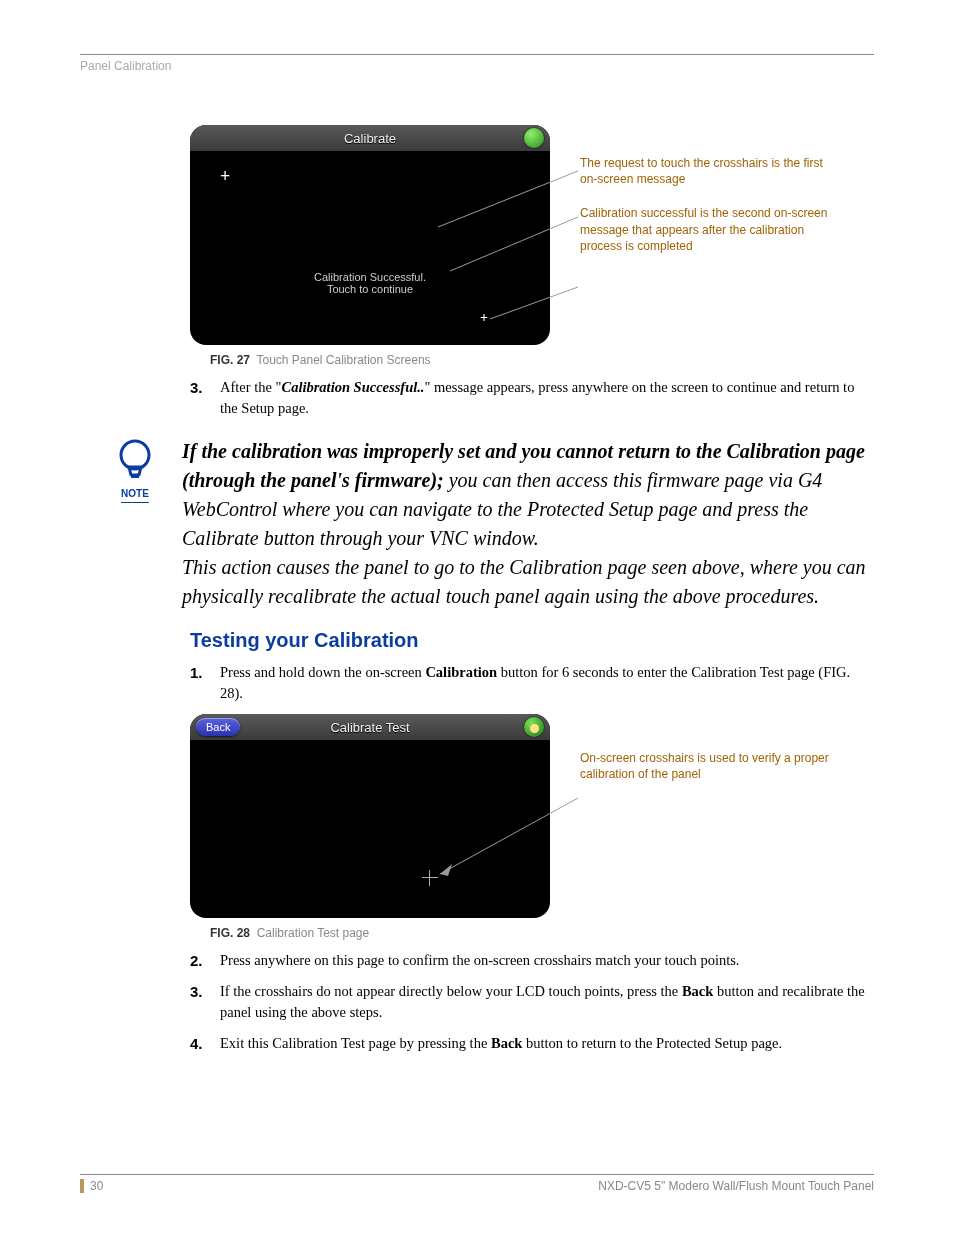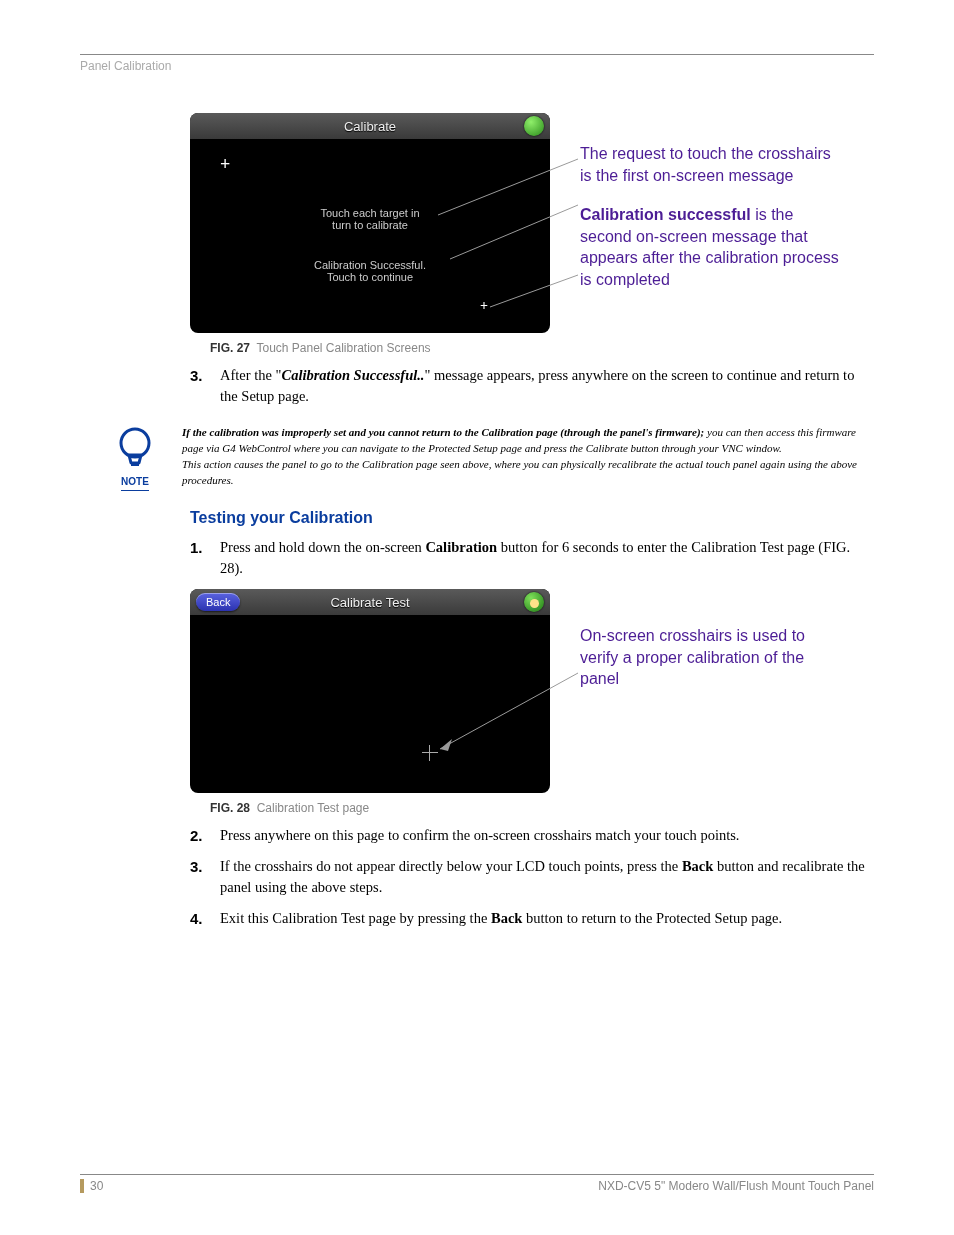--- a/index.html
+++ b/index.html
@@ -17,37 +17,37 @@
     height: 100%;
   }
   .top-rule {
     border-top: 1px solid #888;
     margin-bottom: 4px;
   }
   .header-label {
     font-family: Arial, Helvetica, sans-serif;
     font-size: 12px;
     color: #aaa;
-    margin-bottom: 40px;
+    margin-bottom: 52px;
   }
   .content {
     margin-left: 110px;
     width: 680px;
     position: relative;
   }
   .fig-row {
     display: flex;
     align-items: flex-start;
     gap: 30px;
     position: relative;
   }
   .screen {
     background: #000;
     width: 360px;
-    border-radius: 8px;
+    border-radius: 16px;
     position: relative;
     overflow: hidden;
   }
   .titlebar {
     height: 26px;
     background: linear-gradient(#5a5a5a, #3a3a3a);
     display: flex;
     align-items: center;
     justify-content: center;
     position: relative;
@@ -106,27 +106,27 @@
     position: absolute;
     color: #ccc;
     font-family: Arial, sans-serif;
     font-size: 11px;
     text-align: center;
     width: 200px;
     left: 80px;
   }
   .callouts {
     font-family: Arial, Helvetica, sans-serif;
-    font-size: 16px;
-    color: #4c1d95;
+    font-size: 12px;
+    color: #a16207;
     line-height: 1.35;
     width: 260px;
   }
   .callouts p { margin-bottom: 18px; }
-  .callouts strong { font-weight: bold; }
+  .callouts strong { font-weight: normal; }
   .fig-caption {
     font-family: Arial, Helvetica, sans-serif;
     font-size: 12px;
     color: #888;
     margin: 8px 0 10px 0;
   }
   .fig-caption b { color: #333; padding-left: 20px; }
   ol.steps {
     list-style: none;
     counter-reset: step 2;
@@ -166,29 +166,29 @@
     font-size: 10px;
     font-weight: bold;
     color: #0a3d9e;
     border-bottom: 1.5px solid #0a3d9e;
     display: inline-block;
     margin-top: 2px;
     padding-bottom: 3px;
   }
   .note-text {
     font-style: italic;
-    font-size: 11px;
+    font-size: 20px;
     line-height: 1.45;
     font-family: Georgia, serif;
   }
   .note-text .nb { font-weight: bold; }
   .section-heading {
     font-family: Arial, Helvetica, sans-serif;
     color: #0a3d9e;
-    font-size: 16px;
+    font-size: 20px;
     font-weight: bold;
     margin: 10px 0 10px 0;
   }
   .footer {
     position: absolute;
     bottom: 42px;
     left: 80px;
     right: 80px;
   }
   .footer-rule { border-top: 1px solid #888; margin-bottom: 4px; }
@@ -228,24 +228,20 @@
   <div class="content">
 
     <div class="fig-row" style="position:relative;">
       <div class="screen screen1">
         <div class="titlebar">
           <span class="titlebar-text">Calibrate</span>
           <span class="titlebar-icon"></span>
         </div>
         <div class="screen-body">
           <span class="cross" style="left:30px; top:16px;">+</span>
-          <div class="screen-text" style="top:68px;">
-            <span>Touch each target in</span><br>
-            <span>turn to calibrate</span>
-          </div>
           <div class="screen-text" style="top:120px;">
             <span>Calibration Successful.</span><br>
             <span>Touch to continue</span>
           </div>
           <span class="cross" style="left:290px; top:160px; font-size:14px;">+</span>
         </div>
       </div>
       <div class="callouts" style="margin-top:30px;">
         <p>The request to touch the crosshairs is the first on-screen message</p>
         <p><strong>Calibration successful</strong><span> is the second on-screen message that appears after the calibration process is completed</span></p>

